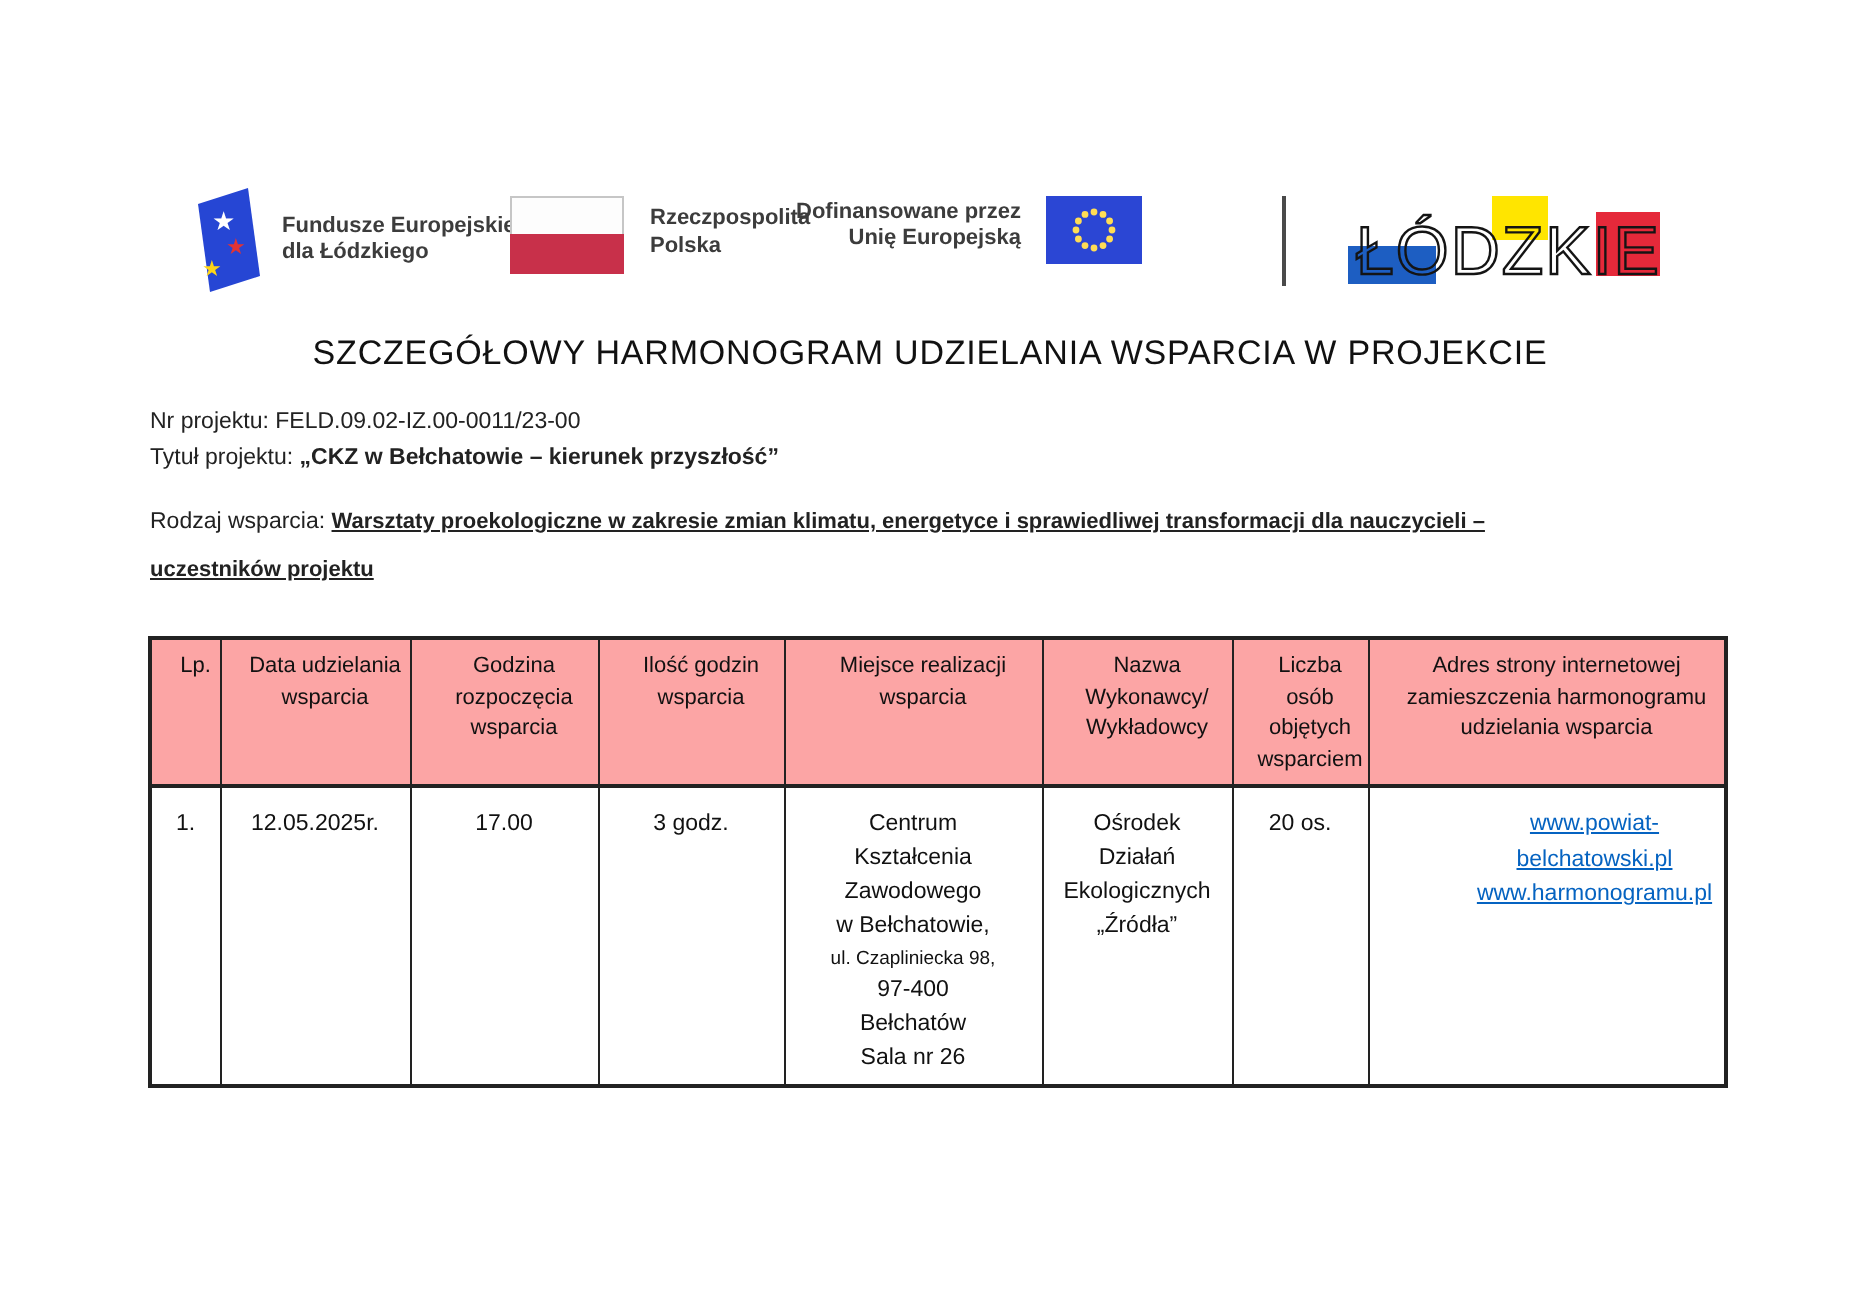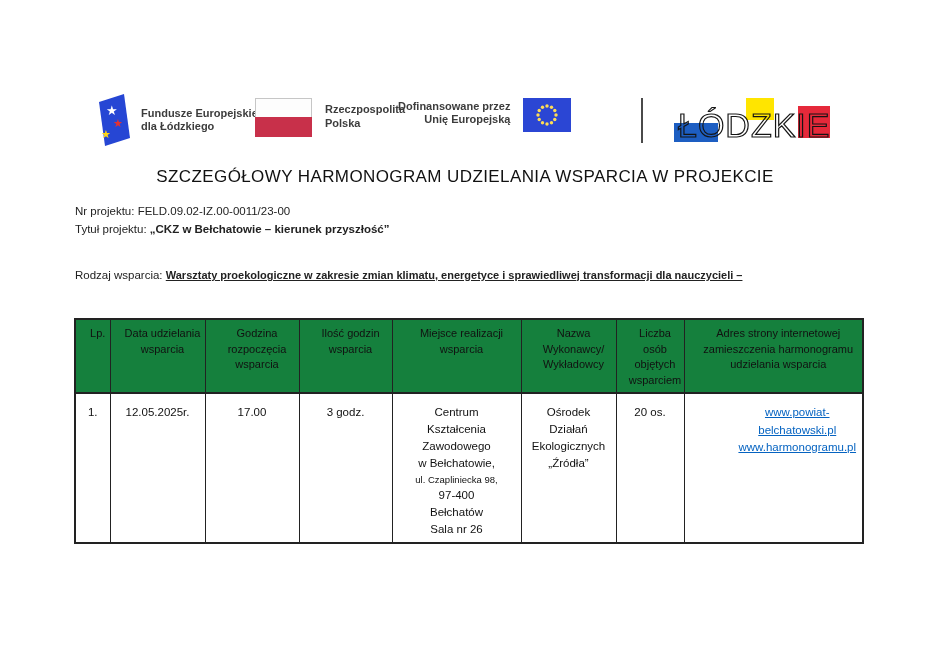--- a/index.html
+++ b/index.html
@@ -25,32 +25,32 @@
   .v-divider{position:absolute;left:641px;top:8px;width:2px;height:45px;background:#4a4a4a;}
   .logo-lodzkie{left:672px;top:6px;}
   
   .title{
     position:absolute;top:167px;left:0;width:100%;text-align:center;
     font-size:17px;font-weight:normal;letter-spacing:.4px;color:#111;
   }
   
   .info{position:absolute;left:75px;top:203px;font-size:11.5px;line-height:17.5px;color:#222;}
   .info .bold{font-weight:bold;}
-  .support{position:absolute;left:75px;top:263px;width:800px;font-size:11px;line-height:24px;color:#222;}
+  .support{position:absolute;left:75px;top:249px;width:800px;font-size:11px;line-height:24px;color:#222;}
   .support .label{font-size:11.5px;}
   .support .uline{font-weight:bold;text-decoration:underline;}
   .support .line1{white-space:nowrap;}
   
   table.sched{
     position:absolute;left:74px;top:318px;width:788px;
     border-collapse:collapse;table-layout:fixed;
     border:2px solid #222;
   }
   table.sched th{
-    background:#15803d;border:1px solid #222;border-bottom:2px solid #222;
+    background:#fca5a5;border:1px solid #222;border-bottom:2px solid #222;
     font-size:11px;font-weight:normal;color:#111;
     vertical-align:top;padding:6px 2px 4px 12px;line-height:15.5px;text-align:center;
   }
   table.sched tr.hdr{height:67px;}
   table.sched tr.body{height:146px;}
   table.sched td{
     border:1px solid #222;vertical-align:top;text-align:center;
     padding:10px 2px 4px 2px;font-size:11.5px;color:#111;line-height:17px;
   }
   td .pre{white-space:pre-line;}
@@ -122,20 +122,21 @@
 
   <div class="title">SZCZEGÓŁOWY HARMONOGRAM UDZIELANIA WSPARCIA W PROJEKCIE</div>
 
   <div class="info">
     <div><span>Nr projektu: </span><span>FELD.09.02-IZ.00-0011/23-00</span></div>
     <div><span>Tytuł projektu: </span><span class="bold">„CKZ w Bełchatowie – kierunek przyszłość”</span></div>
   </div>
 
   <div class="support">
     <div class="line1"><span class="label">Rodzaj wsparcia: </span><span class="uline">Warsztaty proekologiczne w zakresie zmian klimatu, energetyce i sprawiedliwej transformacji  dla nauczycieli –</span></div>
+    <div><span class="uline">uczestników projektu</span></div>
   </div>
 
   <table class="sched">
     <colgroup>
       <col style="width:35px">
         <col style="width:95px">
         <col style="width:94px">
       <col style="width:93px">
         <col style="width:129px">
         <col style="width:95px">

